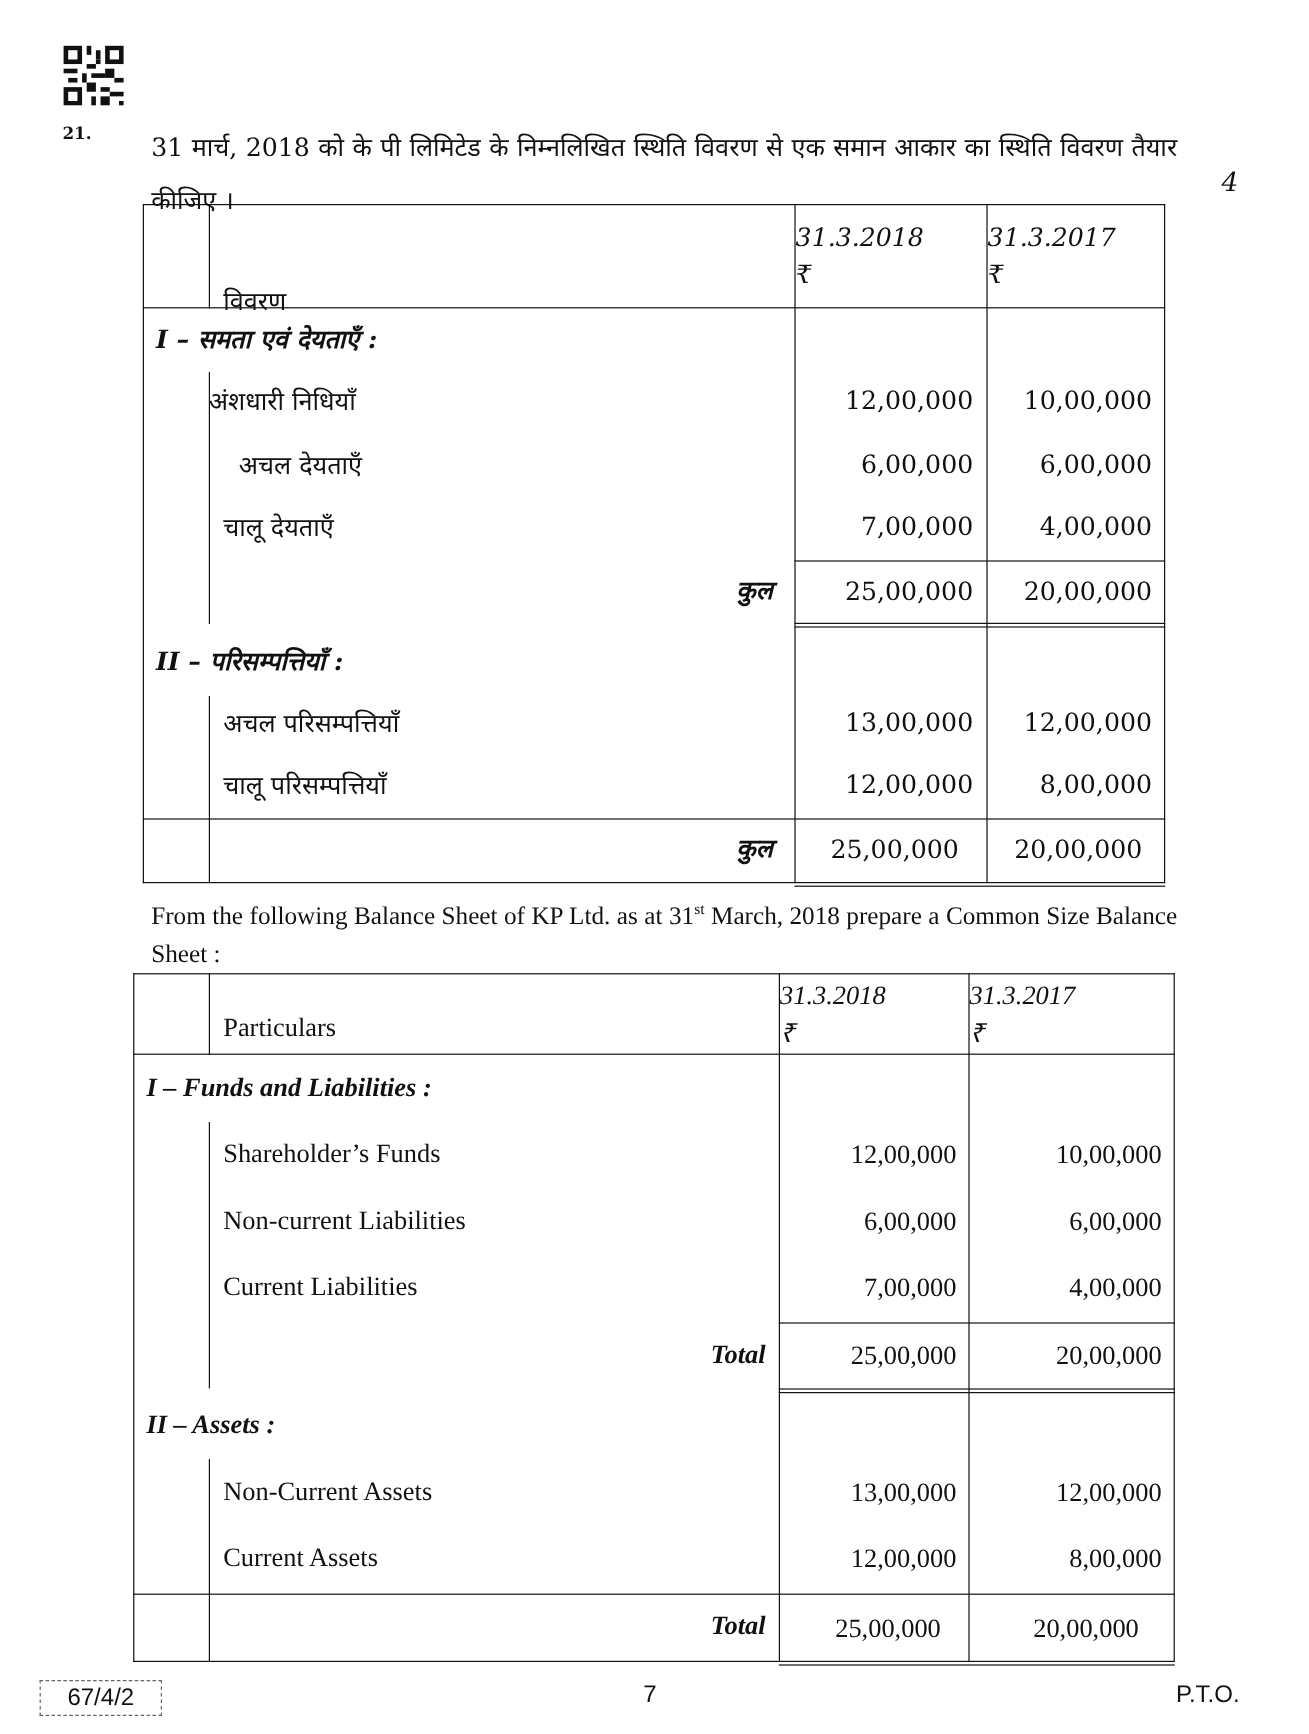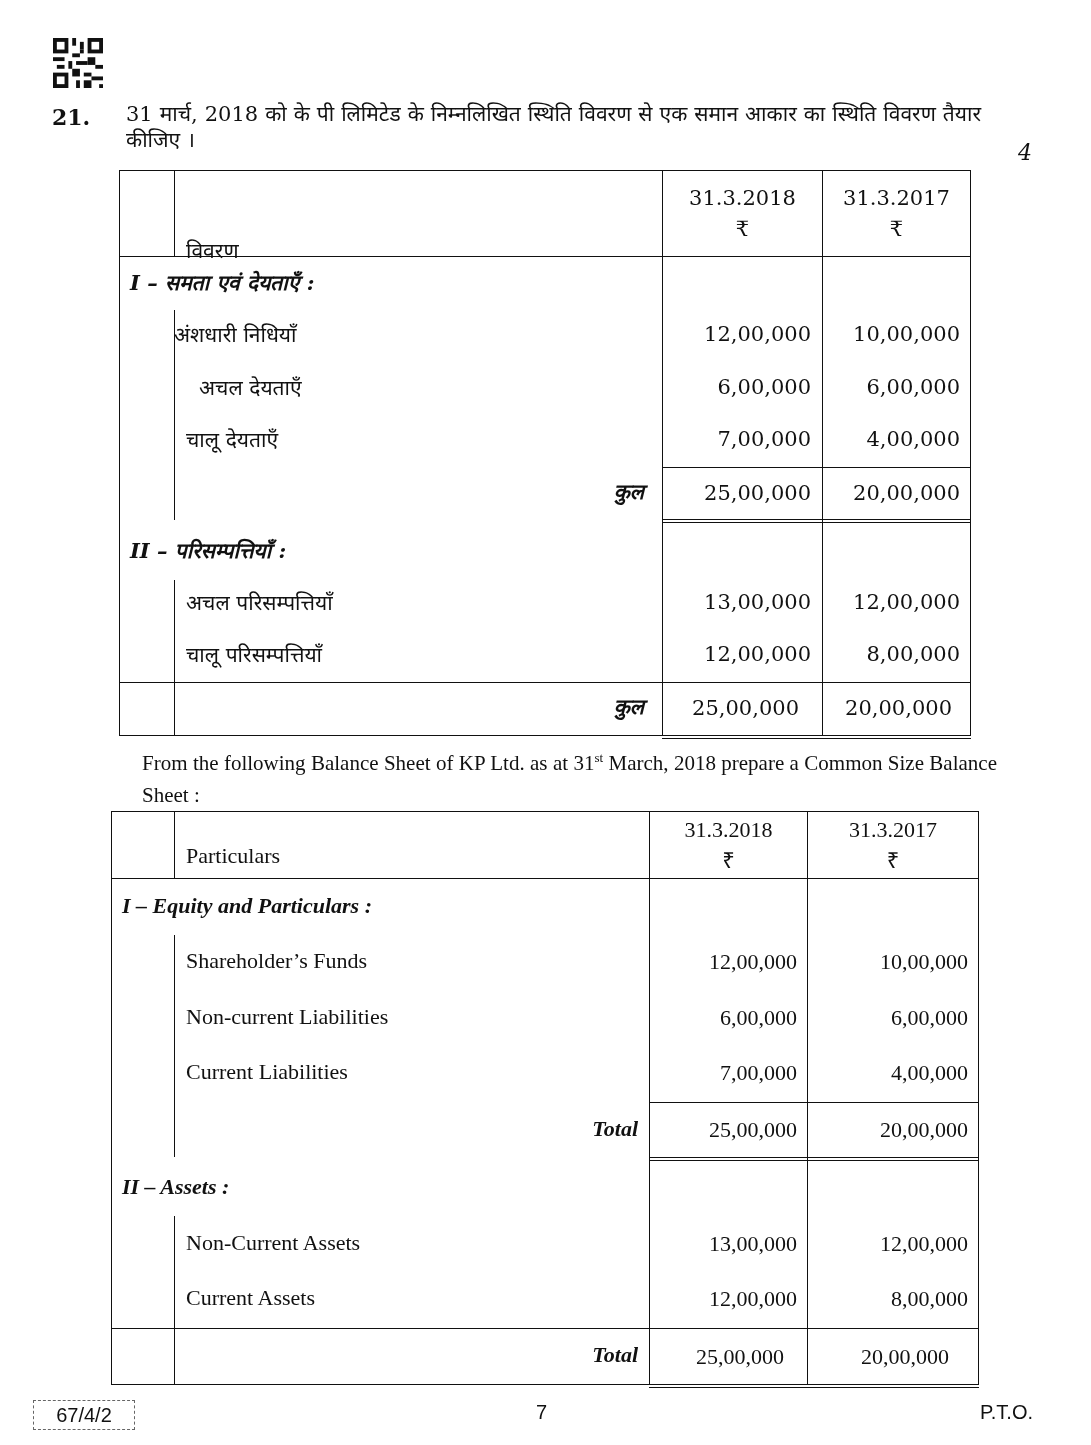--- a/index.html
+++ b/index.html
@@ -1,30 +1,30 @@
 <!DOCTYPE html>
 <html><head>
 <meta charset="utf-8">
 <style>
   html, body { margin:0; padding:0; background:#ffffff; }
   body { width:1091px; height:1445px; position:relative; overflow:hidden;
          font-family:"DejaVu Serif","Liberation Serif",serif; color:#111; }
   .abs { position:absolute; }
   .qr { left:52px; top:38px; width:52px; height:50px; }
-  .qnum { left:52px; top:104px; font-size:22px; font-weight:bold; }
-  .qtext { left:126px; top:101px; width:855px; font-size:21px; line-height:26px; text-align:justify; }
+  .qnum { left:52px; top:104px; font-size:14px; font-weight:bold; }
+  .qtext { left:126px; top:101px; width:855px; font-size:21px; line-height:44px; text-align:justify; }
   .marks { left:1018px; top:140px; font-size:22px; font-style:italic; }
   .en-intro { left:126px; top:742px; width:855px; font-size:21px; line-height:32px; text-align:justify;
-              font-family:"Liberation Serif",serif;margin-left:16px; }
+              font-family:"Liberation Serif",serif; }
   .en-intro sup { font-size:13px; }
   .line { position:absolute; background:#111; }
   .cell { position:absolute; font-size:21px; white-space:nowrap; }
   .num { text-align:right; }
   .bold { font-weight:bold;font-style:italic; }
-  .hdr { text-align:center; line-height:30px; }
+  .hdr { line-height:30px;font-style:italic; }
   .en { font-family:"Liberation Serif",serif; font-size:22px; }
   .footer { font-family:"Liberation Sans",sans-serif; font-size:20px; }
   .code-box { left:33px; top:1400px; width:100px; height:28px; border:1px dashed #666; text-align:center; line-height:28px; }
 </style>
 </head>
 <body>
 
 <div class="abs qr">
   <svg width="52" height="50" viewBox="0 0 13 13">
     <rect x="0" y="0" width="13" height="13" fill="#fff"></rect>
@@ -142,21 +142,21 @@
 
   <div class="line" style="left:111px;top:1328px;width:868px;height:1px;"></div>
   <div class="line" style="left:649px;top:1387px;width:330px;height:1px;"></div>
 
   <div class="cell en" style="left:186px;top:843px;text-align:center;">Particulars</div>
   <div class="cell hdr en" style="left:650px;top:815px;width:157px;">31.3.2018</div>
   <div class="cell hdr en" style="left:650px;top:846px;width:157px;">₹</div>
   <div class="cell hdr en" style="left:808px;top:815px;width:170px;">31.3.2017</div>
   <div class="cell hdr en" style="left:808px;top:846px;width:170px;">₹</div>
 
-  <div class="cell en bold" style="left:122px;top:893px;">I – Equity and Particulars :</div>
+  <div class="cell en bold" style="left:122px;top:893px;">I – Funds and Liabilities :</div>
   <div class="cell en" style="left:186px;top:948px;">Shareholder’s Funds</div>
   <div class="cell en num" style="left:650px;top:949px;width:147px;">12,00,000</div>
   <div class="cell en num" style="left:808px;top:949px;width:160px;">10,00,000</div>
 
   <div class="cell en" style="left:186px;top:1004px;">Non-current Liabilities</div>
   <div class="cell en num" style="left:650px;top:1005px;width:147px;">6,00,000</div>
   <div class="cell en num" style="left:808px;top:1005px;width:160px;">6,00,000</div>
 
   <div class="cell en" style="left:186px;top:1059px;">Current Liabilities</div>
   <div class="cell en num" style="left:650px;top:1060px;width:147px;">7,00,000</div>

